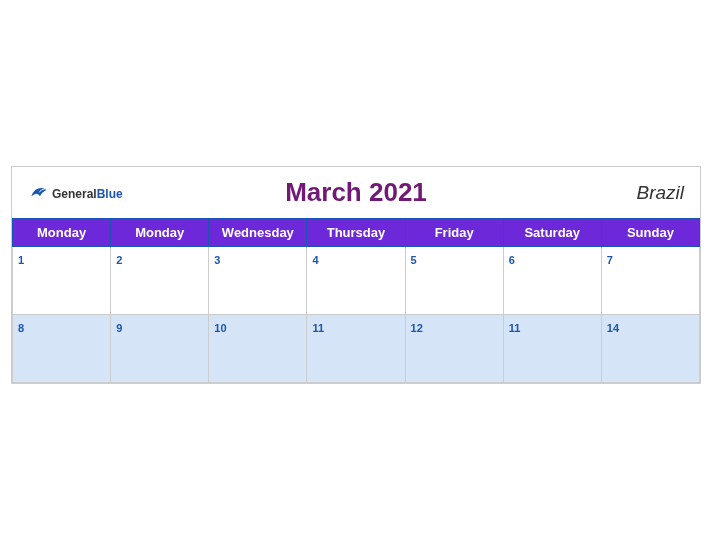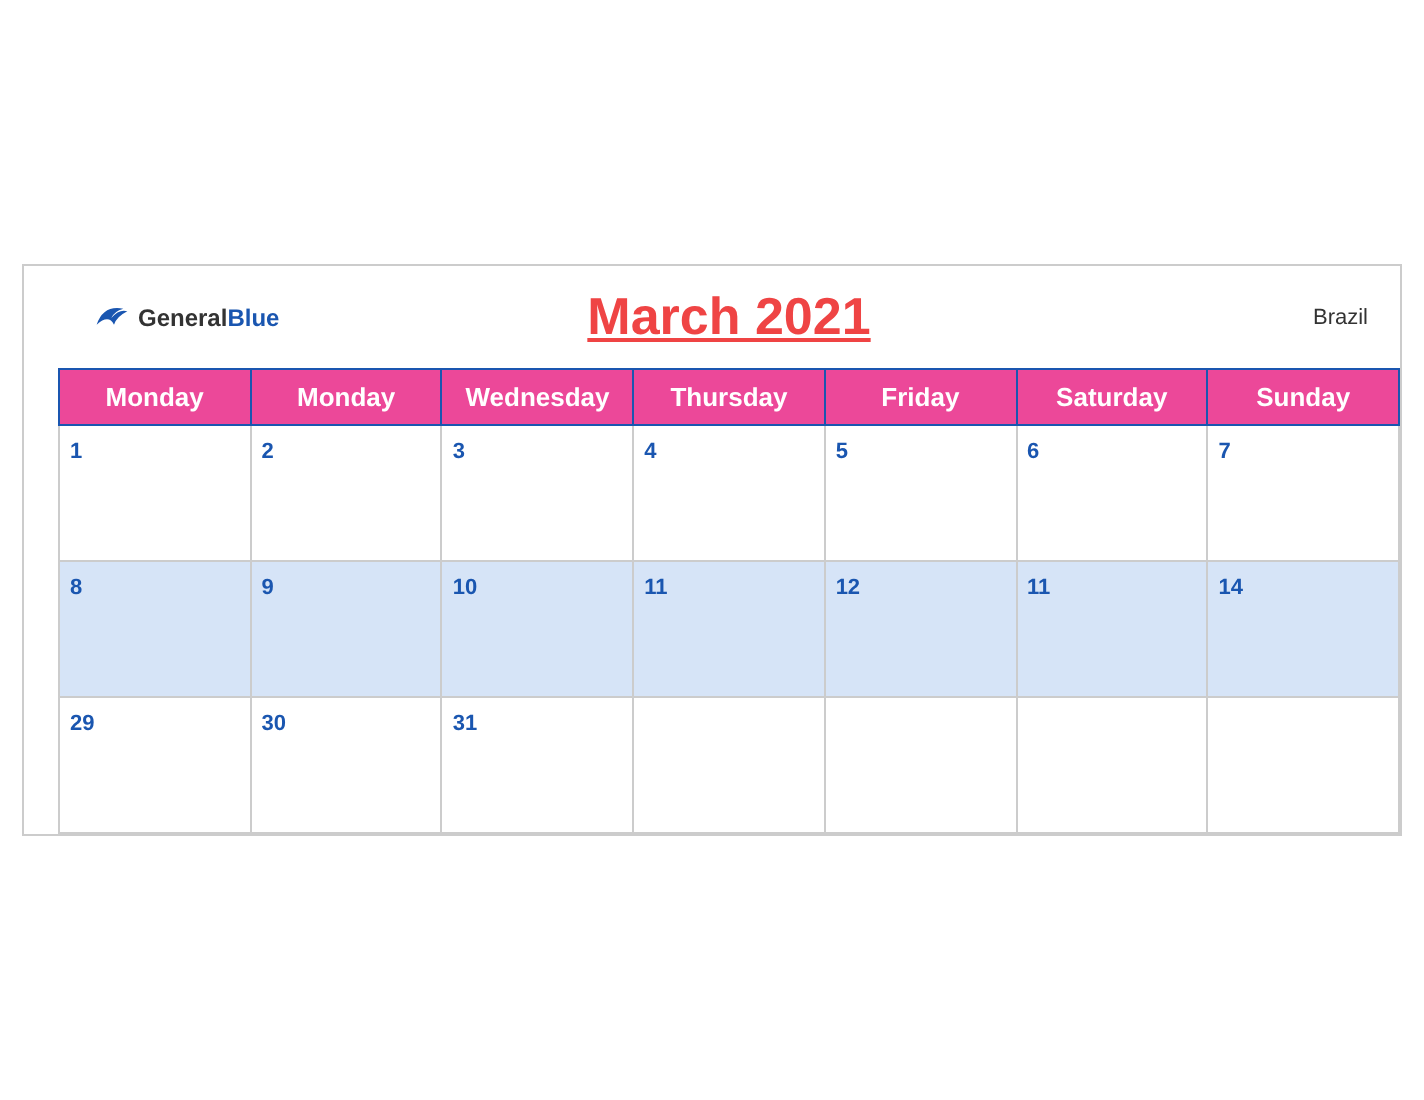--- a/index.html
+++ b/index.html
@@ -10,21 +10,20 @@
       justify-content: center;
       align-items: center;
       width: 712px;
       height: 550px;
       overflow: hidden;
     }
     .calendar-wrapper {
       width: 690px;
       border: 1px solid #ccc;
       background: #fff;
-      padding-left: 17px;
     }
     .calendar-header {
       display: flex;
       align-items: center;
       justify-content: center;
       padding: 10px 16px;
       position: relative;
     }
     .logo-area {
       position: absolute;
@@ -45,38 +44,38 @@
       color: #1a56b0;
       font-weight: bold;
     }
     .logo-bird {
       width: 20px;
       height: 20px;
     }
     .calendar-title {
       font-size: 26px;
       font-weight: bold;
-      color: #ef4444;
+      color: #701a75;
       text-align: center;
-      text-decoration: underline;
     }
     .country-label {
       position: absolute;
       right: 16px;
       top: 50%;
       transform: translateY(-50%);
-      font-size: 11px;
+      font-size: 19px;
       color: #333;
+      font-style: italic;
     }
     .calendar-grid {
       width: 100%;
       border-collapse: collapse;
     }
     .calendar-grid th {
-      background-color: #ec4899;
+      background-color: #6d28d9;
       color: #fff;
       font-size: 13px;
       font-weight: bold;
       padding: 6px 4px;
       text-align: center;
       border: 1px solid #1a56b0;
     }
     .calendar-grid td {
       border: 1px solid #ccc;
       vertical-align: top;
@@ -143,24 +142,15 @@
         <td class="row-header"><span class="day-number">9</span></td>
         <td class="row-header"><span class="day-number">10</span></td>
         <td class="row-header"><span class="day-number">11</span></td>
         <td class="row-header"><span class="day-number">12</span></td>
         <td class="row-header"><span class="day-number">11</span></td>
         <td class="row-header"><span class="day-number">14</span></td>
       </tr>
 
 
 
-      <tr>
-        <td><span class="day-number">29</span></td>
-        <td><span class="day-number">30</span></td>
-        <td><span class="day-number">31</span></td>
-        <td></td>
-        <td></td>
-        <td></td>
-        <td></td>
-      </tr>
     </tbody>
   </table>
 </div>
 
 </body></html>

